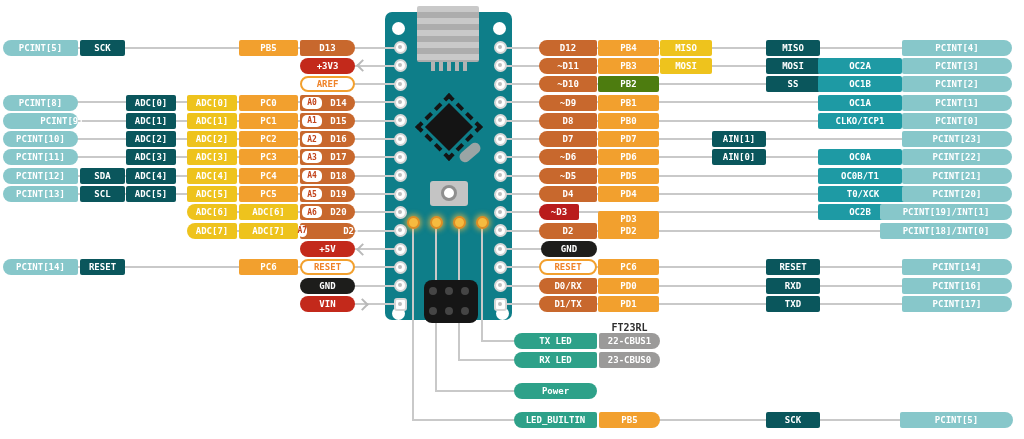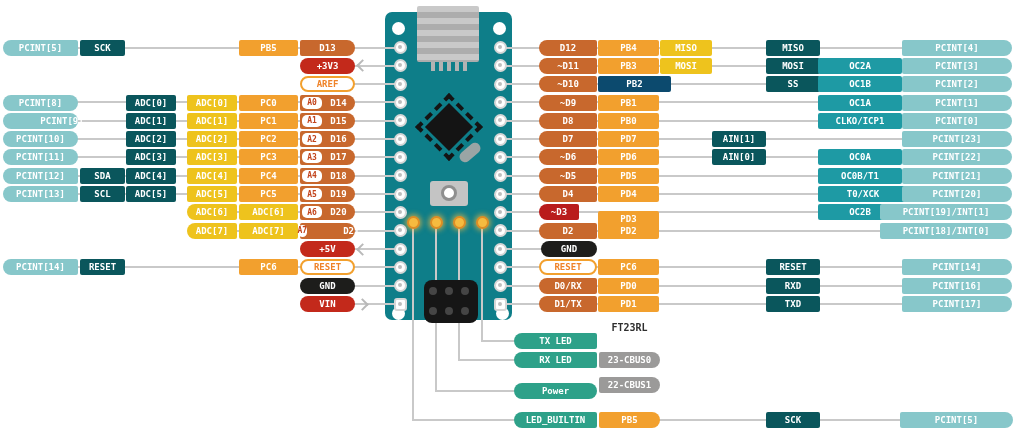--- a/index.html
+++ b/index.html
@@ -165,21 +165,21 @@
     <div class="pill" style="left:902px;top:39.5px;width:110px;border-radius:2px 8px 8px 2px;background:#87c7ca;">PCINT[4]</div>
     <div class="line" style="left:500px;top:64.82px;width:504px;height:2px"></div>
     <div class="pill hatch" style="left:539px;top:57.8px;width:58px;border-radius:8px 2px 2px 8px;background:#c8682d;">~D11</div>
     <div class="pill" style="left:598px;top:57.8px;width:61px;border-radius:2px;background:#f2a02e;">PB3</div>
     <div class="pill" style="left:660px;top:57.8px;width:52px;border-radius:2px;background:#eec31d;">MOSI</div>
     <div class="pill hatch" style="left:766px;top:57.8px;width:54px;border-radius:2px;background:#0a565c;">MOSI</div>
     <div class="pill" style="left:818px;top:57.8px;width:84px;border-radius:2px;background:#1e9aa4;">OC2A</div>
     <div class="pill" style="left:902px;top:57.8px;width:110px;border-radius:2px 8px 8px 2px;background:#87c7ca;">PCINT[3]</div>
     <div class="line" style="left:500px;top:83.14px;width:504px;height:2px"></div>
     <div class="pill hatch" style="left:539px;top:76.1px;width:58px;border-radius:8px 2px 2px 8px;background:#c8682d;">~D10</div>
-    <div class="pill" style="left:598px;top:76.1px;width:73px;border-radius:2px;background:#0c4a6e;">PB2</div>
+    <div class="pill" style="left:598px;top:76.1px;width:61px;border-radius:2px;background:#4d7c0f;">PB2</div>
     <div class="pill hatch" style="left:766px;top:76.1px;width:54px;border-radius:2px;background:#0a565c;">SS</div>
     <div class="pill" style="left:818px;top:76.1px;width:84px;border-radius:2px;background:#1e9aa4;">OC1B</div>
     <div class="pill" style="left:902px;top:76.1px;width:110px;border-radius:2px 8px 8px 2px;background:#87c7ca;">PCINT[2]</div>
     <div class="line" style="left:500px;top:101.46000000000001px;width:504px;height:2px"></div>
     <div class="pill hatch" style="left:539px;top:94.5px;width:58px;border-radius:8px 2px 2px 8px;background:#c8682d;">~D9</div>
     <div class="pill" style="left:598px;top:94.5px;width:61px;border-radius:2px;background:#f2a02e;">PB1</div>
     <div class="pill" style="left:818px;top:94.5px;width:84px;border-radius:2px;background:#1e9aa4;">OC1A</div>
     <div class="pill" style="left:902px;top:94.5px;width:110px;border-radius:2px 8px 8px 2px;background:#87c7ca;">PCINT[1]</div>
     <div class="line" style="left:500px;top:119.78px;width:504px;height:2px"></div>
     <div class="pill hatch" style="left:539px;top:112.8px;width:58px;border-radius:8px 2px 2px 8px;background:#c8682d;">D8</div>
@@ -257,21 +257,21 @@
     <div class="pad" style="left:493.5px;top:224.2px;"></div>
     <div class="pad" style="left:393.5px;top:242.5px;"></div>
     <div class="pad" style="left:493.5px;top:242.5px;"></div>
     <div class="pad" style="left:393.5px;top:260.8px;"></div>
     <div class="pad" style="left:493.5px;top:260.8px;"></div>
     <div class="pad" style="left:393.5px;top:279.2px;"></div>
     <div class="pad" style="left:493.5px;top:279.2px;"></div>
     <div class="pad" style="left:393.5px;top:297.5px;border-radius:3px;"></div>
     <div class="pad" style="left:493.5px;top:297.5px;border-radius:3px;"></div>
     <div class="pill" style="left:514px;top:333.0px;width:83px;border-radius:8px 2px 2px 8px;background:#2ea189;">TX LED</div>
-    <div class="pill" style="left:599px;top:333.0px;width:61px;border-radius:2px 8px 8px 2px;background:#9b9a99;margin-top:44px;">22-CBUS1</div>
+    <div class="pill" style="left:599px;top:333.0px;width:61px;border-radius:2px 8px 8px 2px;background:#9b9a99;">22-CBUS1</div>
     <div class="pill" style="left:514px;top:352.0px;width:83px;border-radius:8px 2px 2px 8px;background:#2ea189;">RX LED</div>
     <div class="pill" style="left:599px;top:352.0px;width:61px;border-radius:2px 8px 8px 2px;background:#9b9a99;">23-CBUS0</div>
     <div class="pill" style="left:514px;top:383.0px;width:83px;border-radius:8px;background:#2ea189;">Power</div>
     <div class="pill" style="left:514px;top:412.0px;width:83px;border-radius:8px 2px 2px 8px;background:#2ea189;">LED_BUILTIN</div>
     <div class="pill" style="left:599px;top:412.0px;width:61px;border-radius:2px 8px 8px 2px;background:#f2a02e;">PB5</div>
     <div class="pill hatch" style="left:766px;top:412.0px;width:54px;border-radius:2px;background:#0a565c;">SCK</div>
     <div class="pill hatch-light" style="left:900px;top:412.0px;width:113px;border-radius:2px 8px 8px 2px;background:#87c7ca;">PCINT[5]</div>
   </div>
 
 </body></html>

